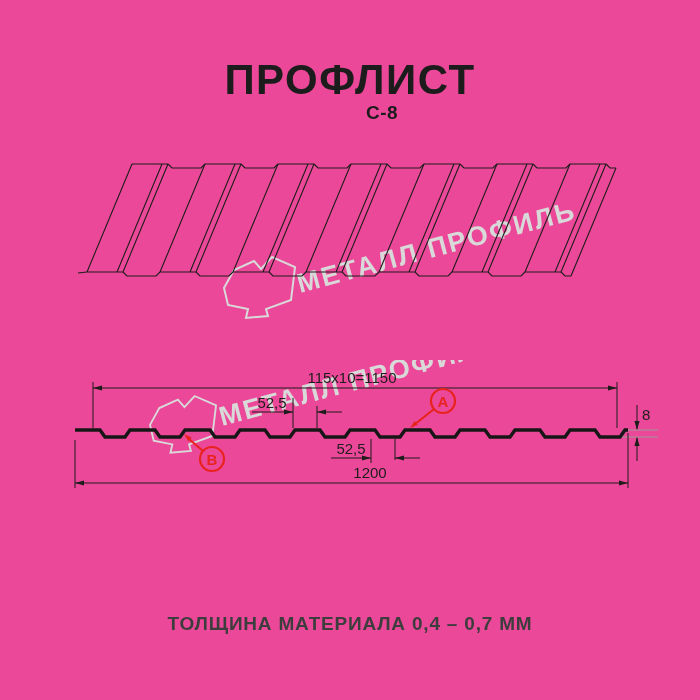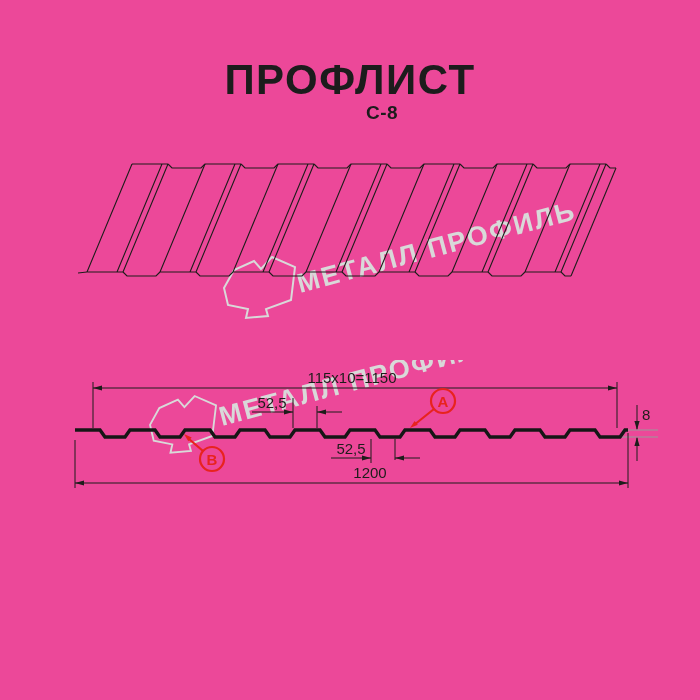--- a/index.html
+++ b/index.html
@@ -144,14 +144,15 @@
     </g>
 
     <g>
       <line class="red" x1="203" y1="91" x2="189" y2="79" stroke-width="1.6"></line>
       <polygon class="redarr" points="184,74 191.7,77.4 188.3,81.2"></polygon>
       <circle class="red" cx="212" cy="99" r="12"></circle>
       <text class="redtext" x="212" y="104.5" text-anchor="middle">B</text>
     </g>
   </svg>
 
+  <div class="footer">ТОЛЩИНА МАТЕРИАЛА 0,4 – 0,7 ММ</div>
 
 </div>
 
 </body></html>

